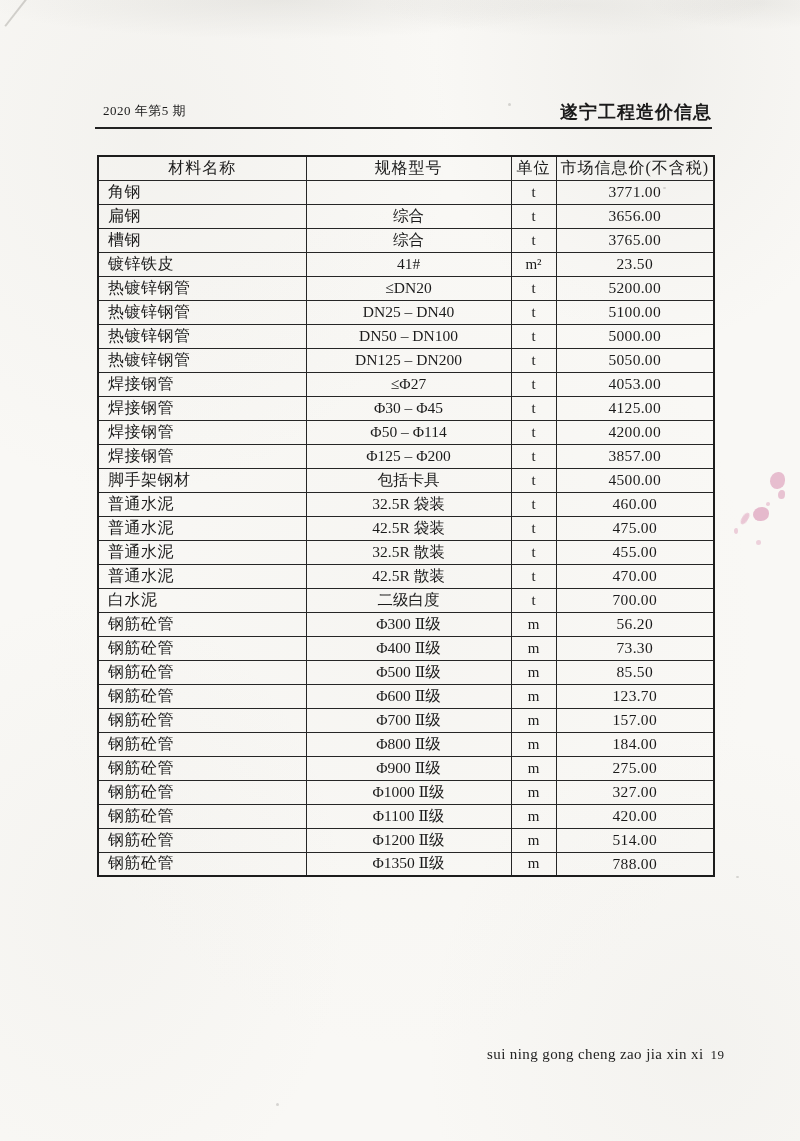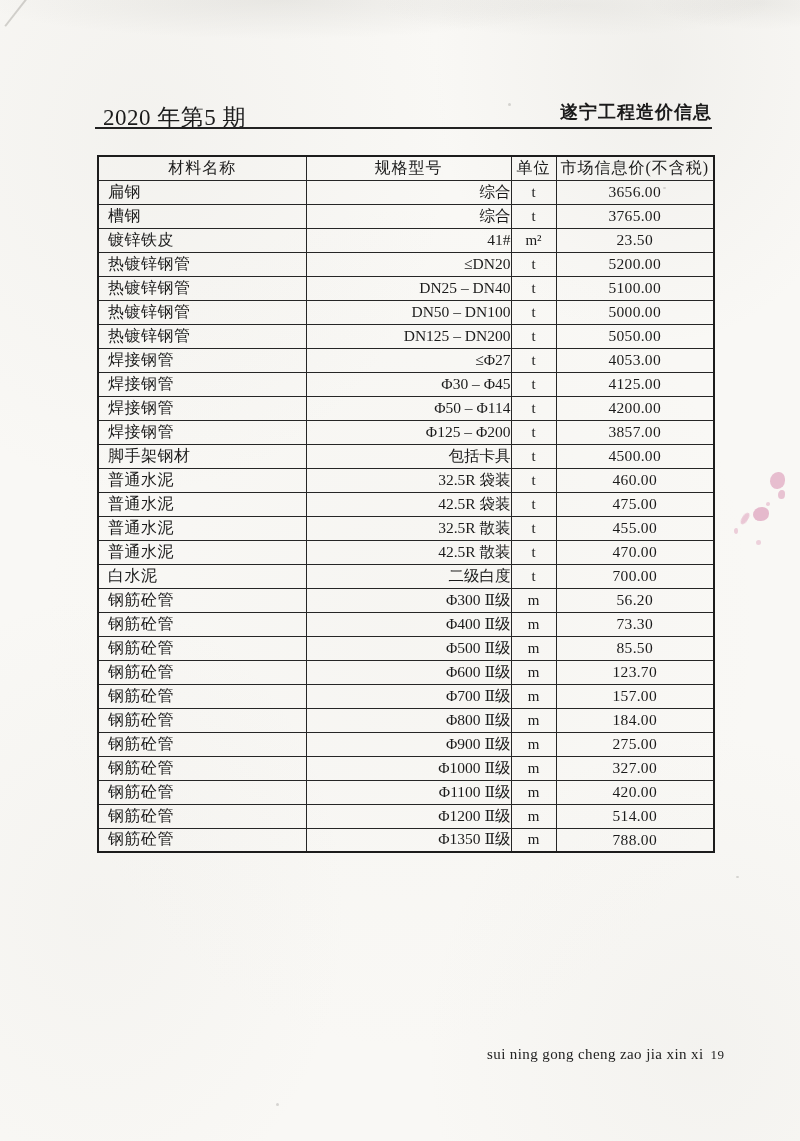--- a/index.html
+++ b/index.html
@@ -28,42 +28,42 @@
       radial-gradient(35% 70% at 72% 8%, rgba(135,133,125,.09), transparent 70%),
       radial-gradient(20% 60% at 95% 4%, rgba(135,133,125,.10), transparent 70%);
   }
   .corner-mark {
     position:absolute; left:-14px; top:-14px; width:34px; height:34px;
     border-right:2px solid rgba(110,108,100,.28);
     transform:rotate(38deg); pointer-events:none;
   }
 
   
-  .header-left  { position:absolute; left:103px; top:102px; font-size:23px; letter-spacing:.5px; }
+  .header-left  { position:absolute; left:103px; top:102px; font-size:13px; letter-spacing:.5px; }
   .header-right { position:absolute; right:88px; top:100px; font-size:18px; font-weight:bold; letter-spacing:1px; }
   .header-rule  { position:absolute; left:95px; top:127px; width:617px; height:2px; background:#222; }
 
   
   .price-table {
     position:absolute; left:97px; top:155px; width:616px;
     border-collapse:collapse; table-layout:fixed;
     background:transparent;
   }
   .price-table th, .price-table td {
     border:1.4px solid #262626;
     font-weight:normal;
     overflow:hidden; white-space:nowrap;
   }
   .price-table { border:2.2px solid #1c1c1c; }
   .price-table tr { height:24px; }
   th.col-name, th.col-spec, th.col-unit, th.col-price {
     text-align:center; font-size:16px; letter-spacing:1px;
   }
   td.cell-name  { text-align:left; padding-left:9px;  font-size:16px;  letter-spacing:.5px; }
-  td.cell-spec  { text-align:right; font-size:15.5px; }
+  td.cell-spec  { text-align:center; font-size:15.5px; }
   td.cell-unit  { text-align:center; font-size:15px; }
   td.cell-price { text-align:center; font-size:15.5px; letter-spacing:.3px; }
 
   
   .page-footer {
     position:absolute; left:487px; top:1046px;
     font-size:15px; letter-spacing:.4px; color:#222;
   }
   .page-footer .page-no { margin-left:7px; font-size:13px; }
 
@@ -119,20 +119,26 @@
   <thead>
     <tr>
       <th class="col-name">材料名称</th>
       <th class="col-spec">规格型号</th>
       <th class="col-unit">单位</th>
       <th class="col-price">市场信息价(不含税)</th>
     </tr>
   </thead>
   <tbody>
       <tr>
+    <td class="cell-name">角钢</td>
+    <td class="cell-spec"></td>
+    <td class="cell-unit">t</td>
+    <td class="cell-price">3771.00</td>
+  </tr>
+      <tr>
     <td class="cell-name">扁钢</td>
     <td class="cell-spec">综合</td>
     <td class="cell-unit">t</td>
     <td class="cell-price">3656.00</td>
   </tr>
       <tr>
     <td class="cell-name">槽钢</td>
     <td class="cell-spec">综合</td>
     <td class="cell-unit">t</td>
     <td class="cell-price">3765.00</td>

